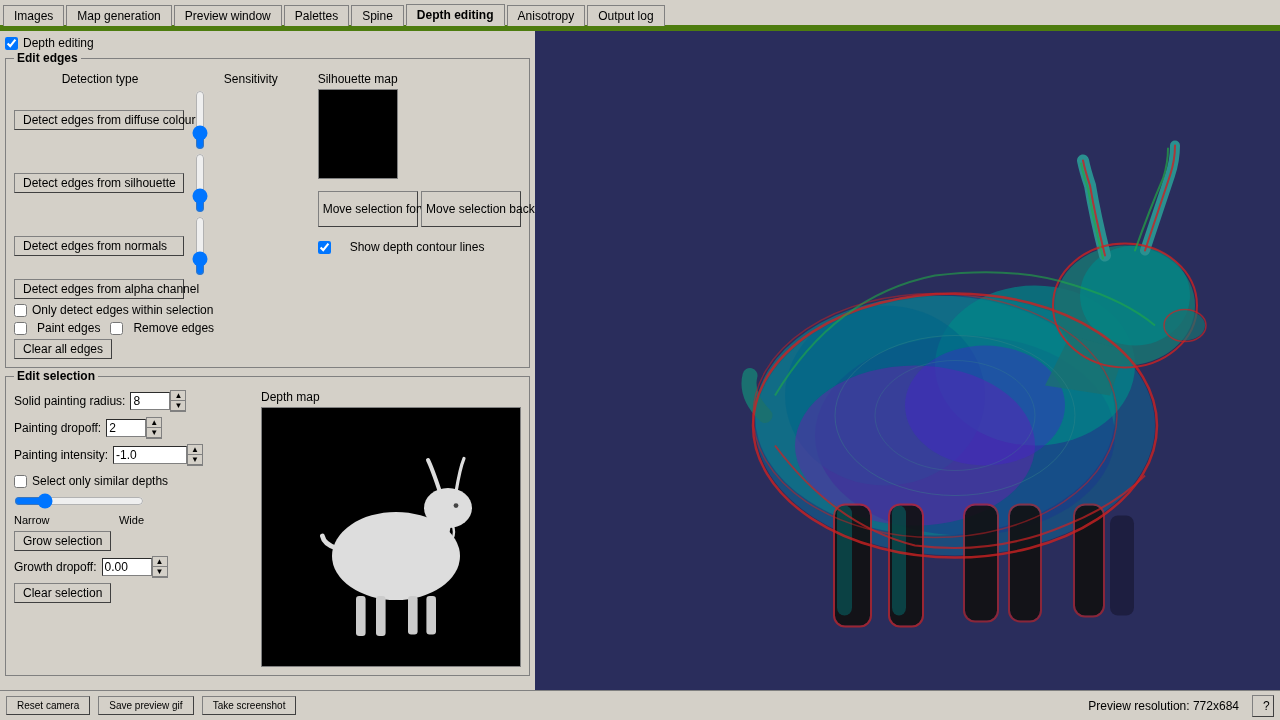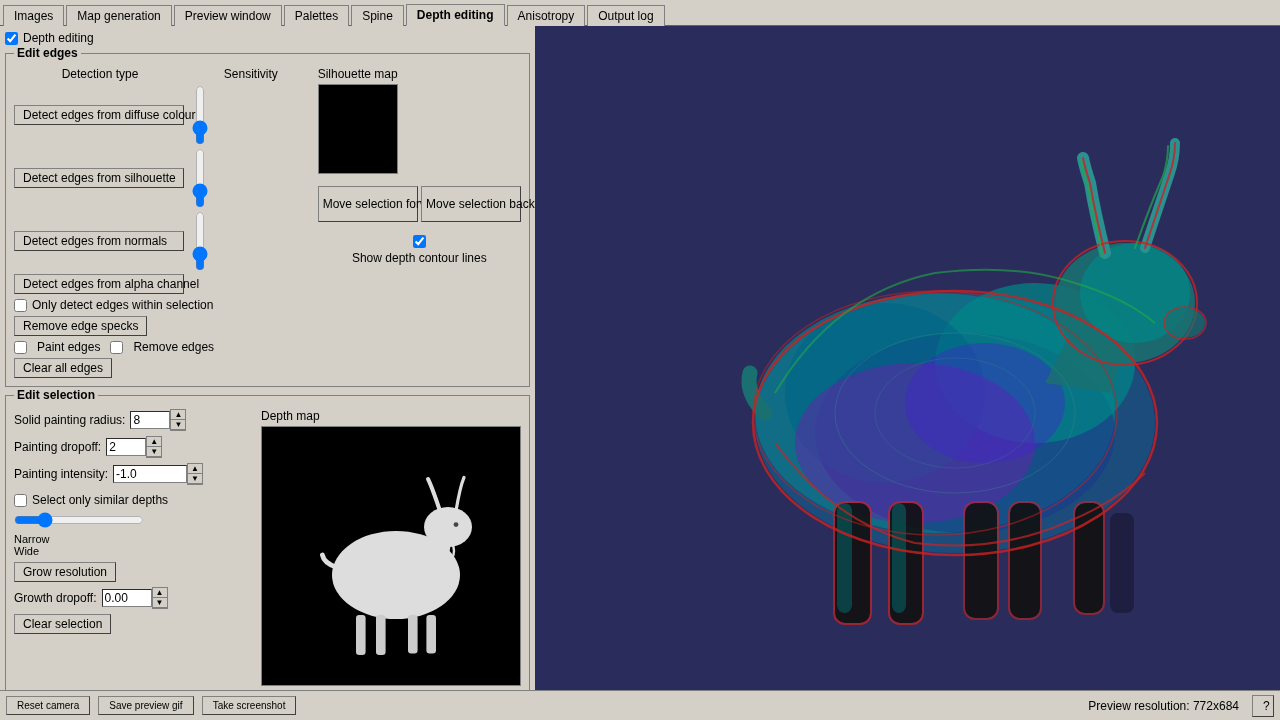--- a/index.html
+++ b/index.html
@@ -12,21 +12,21 @@
       overflow: hidden;
       display: flex;
       flex-direction: column;
     }
     
     .tab-bar {
       display: flex;
       align-items: center;
       background: #d4d0c8;
       padding: 3px 10px 0 3px;
-      border-bottom: 1px solid #4d7c0f;
+      border-bottom: 6px solid #4d7c0f;
       flex-shrink: 0;
     }
     .tab {
       padding: 3px 10px;
       background: #d4d0c8;
       border: 1px solid #808080;
       border-bottom: none;
       cursor: pointer;
       font-size: 12px;
       margin-right: 2px;
@@ -209,29 +209,27 @@
     .hslider {
       width: 90px;
     }
     
     .narrow-wide-row {
       display: flex;
       justify-content: space-between;
       width: 130px;
       font-size: 11px;
       margin-top: 2px;
-      flex-direction: column;
     }
     
     .depth-contour-row {
       display: flex;
       align-items: center;
-      gap: 3px;
+      gap: 19px;
       margin-top: 5px;
-      flex-direction: column;
     }
     .slider-sens {
       writing-mode: vertical-lr;
       direction: rtl;
       -webkit-appearance: slider-vertical;
       width: 20px;
       height: 90px;
     }
   </style>
 </head>
@@ -283,23 +281,20 @@
             </div>
             <div class="detection-row">
               <button class="btn btn-detection">Detect edges from alpha channel</button>
             </div>
 
             <div class="check-row" style="margin-top:4px;">
               <input type="checkbox" style="">
               <span>Only detect edges within selection</span>
             </div>
 
-            <div style="margin-top:4px;">
-              <button class="btn">Remove edge specks</button>
-            </div>
 
             <div class="edge-options-row">
               <input type="checkbox" style="">
               <span>Paint edges</span>
               <input type="checkbox" style="">
               <span>Remove edges</span>
             </div>
 
             <div style="margin-top:4px;">
               <button class="btn">Clear all edges</button>
@@ -375,21 +370,21 @@
 
             <div style="margin-top:5px;">
               <input type="range" min="0" max="100" value="20" class="hslider" style="width: 130px;">
               <div class="narrow-wide-row">
                 <span>Narrow</span>
                 <span>Wide</span>
               </div>
             </div>
 
             <div style="margin-top:5px;">
-              <button class="btn">Grow resolution</button>
+              <button class="btn">Grow selection</button>
             </div>
 
             <div style="display:flex; align-items:center; gap:5px; margin-top:5px;">
               <span>Growth dropoff:</span>
               <div class="spinbox">
                 <input type="number" value="0.00" step="0.01" style="width: 50px;">
                 <div class="spinbox-arrows">
                   <button class="spin-up">▲</button>
                   <button class="spin-down">▼</button>
                 </div>

